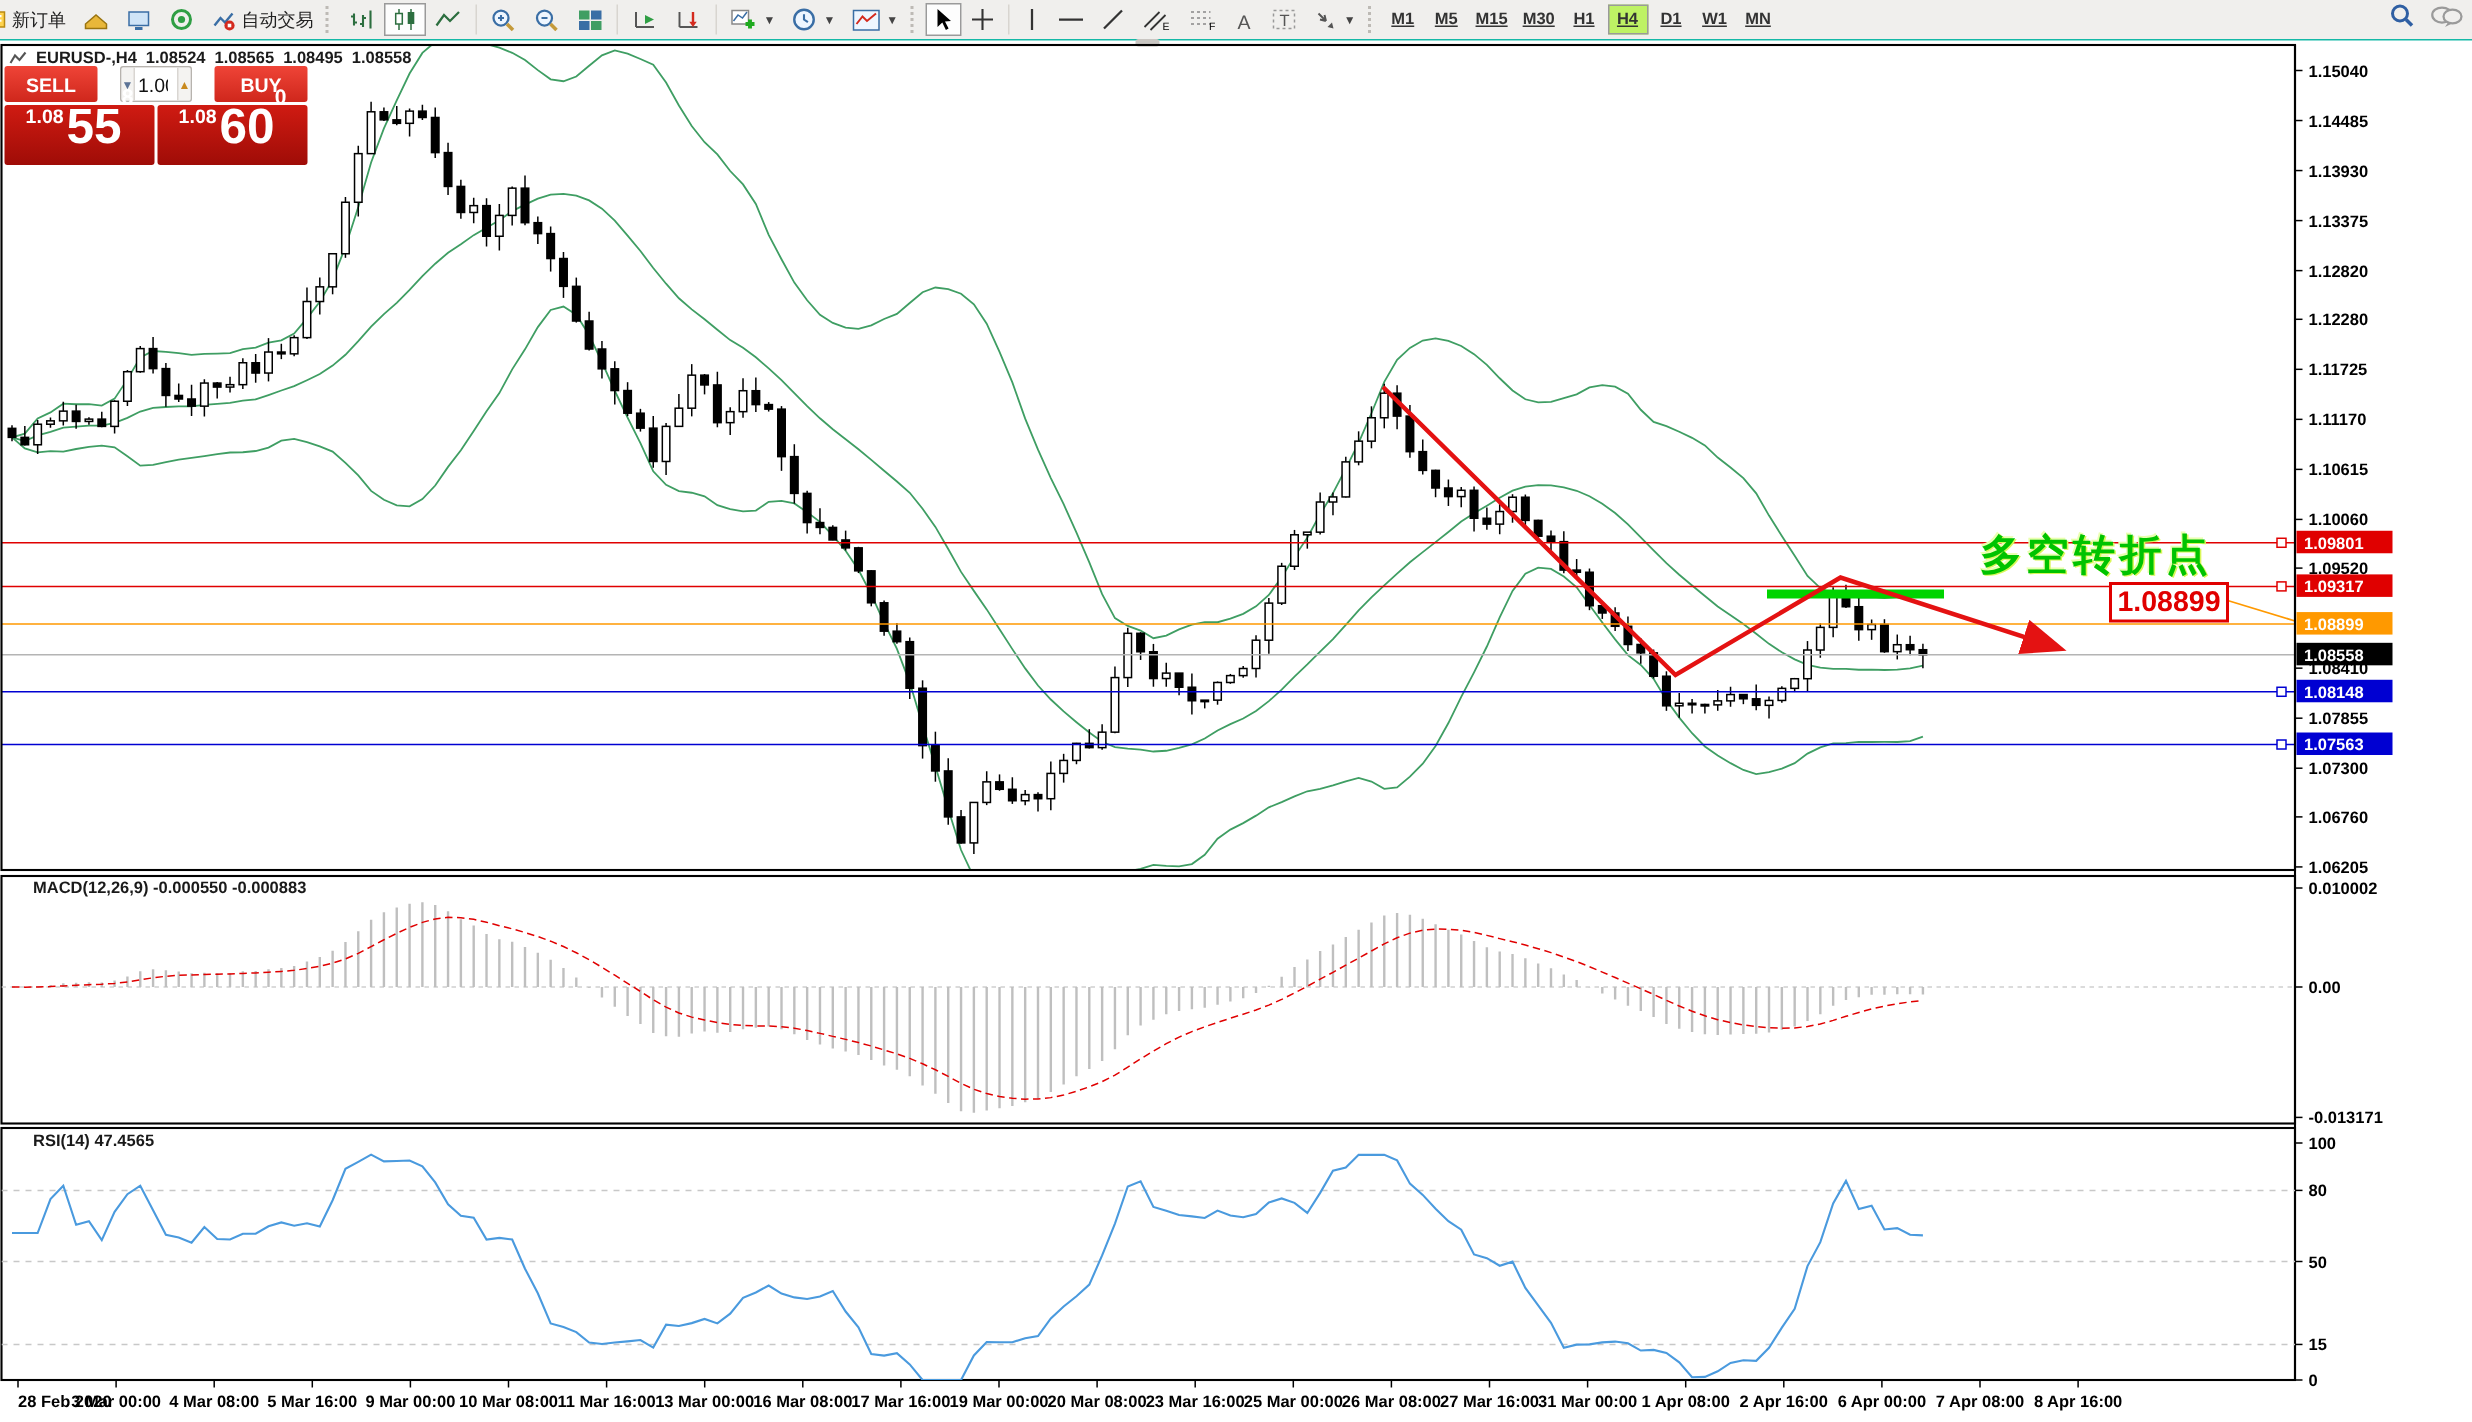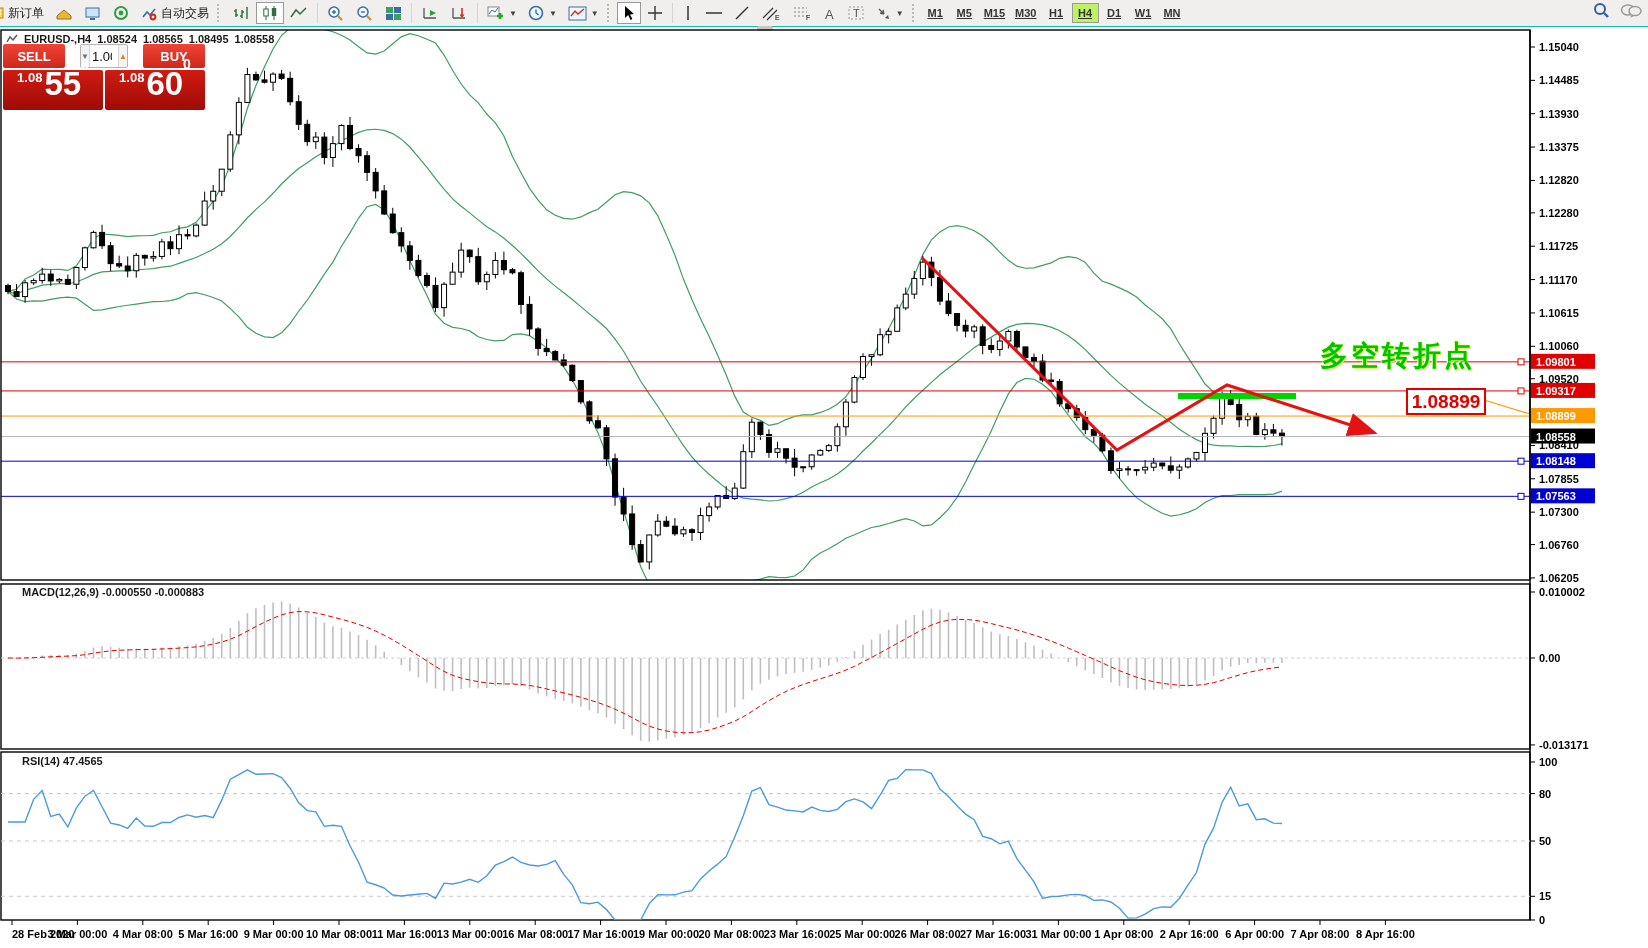--- a/index.html
+++ b/index.html
@@ -40,21 +40,21 @@
               font:13px "Liberation Sans",sans-serif;color:#111;}
   .prow{display:flex;margin-top:2px;height:40px;gap:2px;}
   .pbox{flex:1;background:linear-gradient(#d01b12,#9f0c07);color:#fff;border-radius:2px;
         display:flex;align-items:flex-start;justify-content:center;padding-bottom:3px;}
   .pbox .pre{font:bold 13px "Liberation Sans",sans-serif;margin:0 2px 4px 0;}
   .pbox .big{font:bold 33px/0.85 "Liberation Sans",sans-serif;}
   .pbox .sup{font:bold 14px "Liberation Sans",sans-serif;vertical-align:top;position:relative;top:-14px;}
 
   .indlabel{font:600 11px "Liberation Sans",sans-serif;color:#1a1a1a;margin-left:18px;}
 
-  .cn-note{left:1320px;top:310px;font:bold 28px "Liberation Sans",sans-serif;letter-spacing:3px;
+  .cn-note{left:1320px;top:324px;font:bold 28px "Liberation Sans",sans-serif;letter-spacing:3px;
            color:#00c300;text-shadow:1px 1px 0 #d9f75a,-1px -1px 0 #eaffb0;white-space:nowrap;}
   .pricebox{left:1406px;top:361px;width:76px;height:23px;border:2px solid #e00000;background:#fff;
             color:#e00000;font:bold 19px/23px "Liberation Sans",sans-serif;text-align:center;}
   .notch{position:absolute;left:757px;top:-1px;width:16px;height:5px;background:#c9c6c2;border-radius:2px;}
 </style>
 </head>
 <body>
 <div id="stage">
 
   <div class="toolbar">

